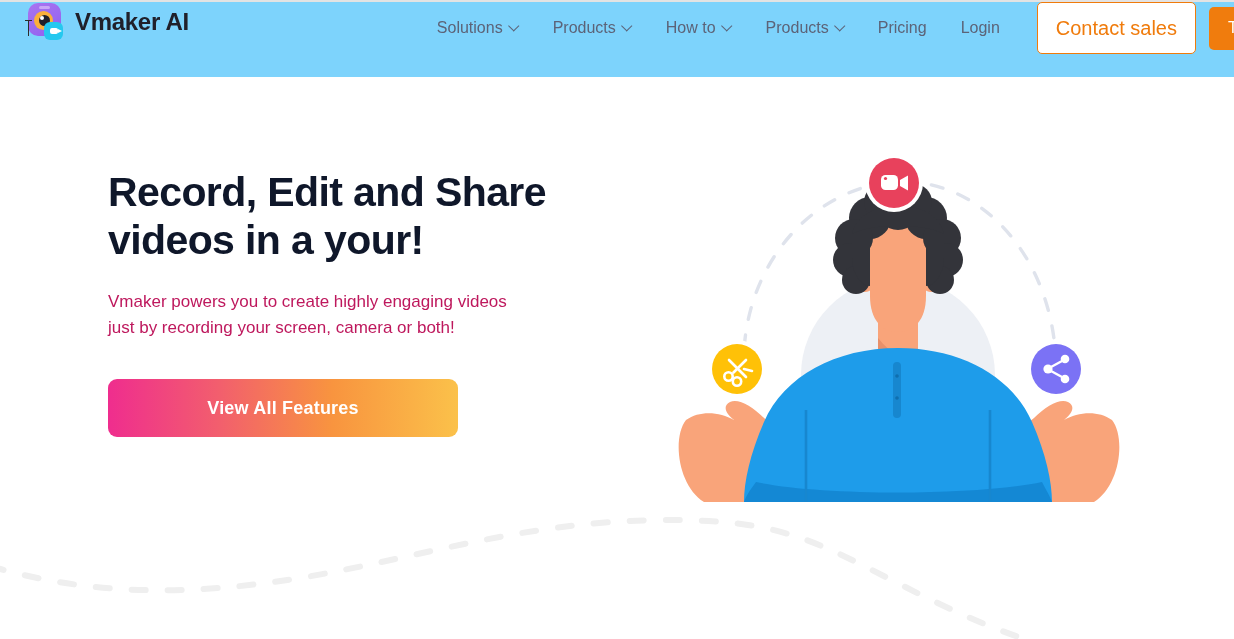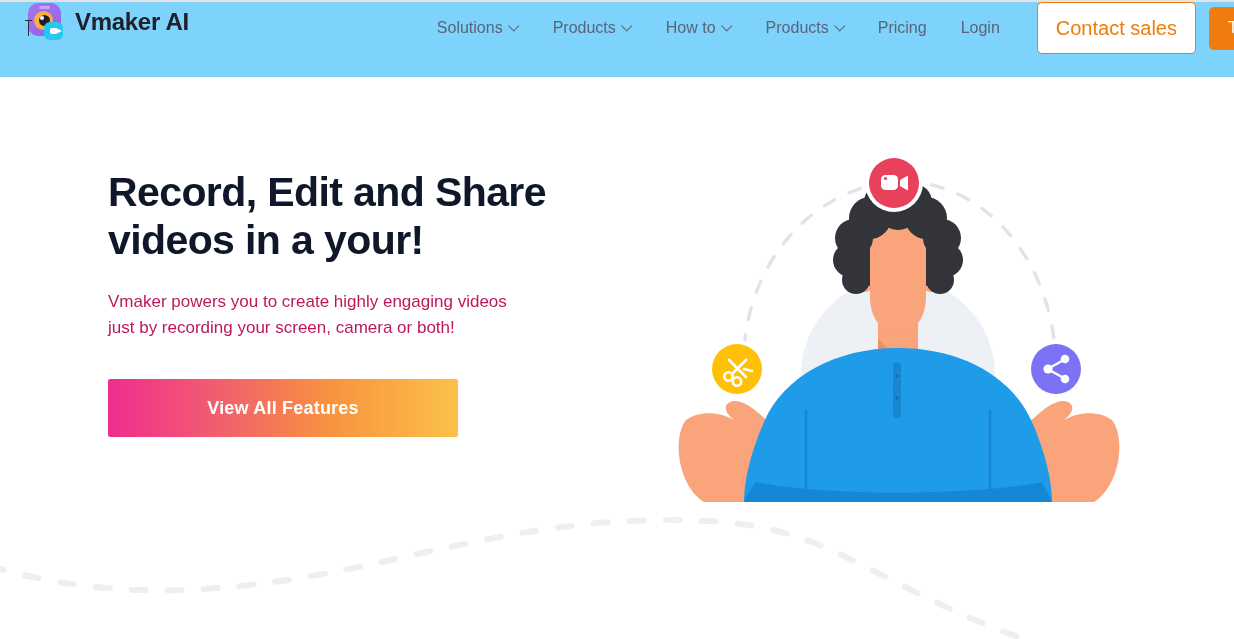--- a/index.html
+++ b/index.html
@@ -121,21 +121,21 @@
   .hero-left { position:absolute; left:108px; top:168px; width:470px; }
   .hero-title {
     font-size:41px; font-weight:bold; line-height:1.18;
     color:#0f172a; letter-spacing:-0.6px;
   }
   .hero-sub {
     margin-top:24px; font-size:17px; line-height:1.55; color:#be185d;
   }
   .cta {
     margin-top:38px; display:block;
-    width:350px; height:58px; border:none; border-radius:2px;
+    width:350px; height:58px; border:none; border-radius:9px;
     background:linear-gradient(90deg,#ef2d8e 0%, #f25f6d 32%, #f8943f 64%, #fbc14a 100%);
     color:#fff; font-size:18px; font-weight:bold; font-family:inherit;
     letter-spacing:0.2px; cursor:pointer;
   }
 
   
   .hero-art {
     position:absolute; left:660px; top:130px; width:480px; height:390px;
   }
   .hero-art svg { display:block; }

